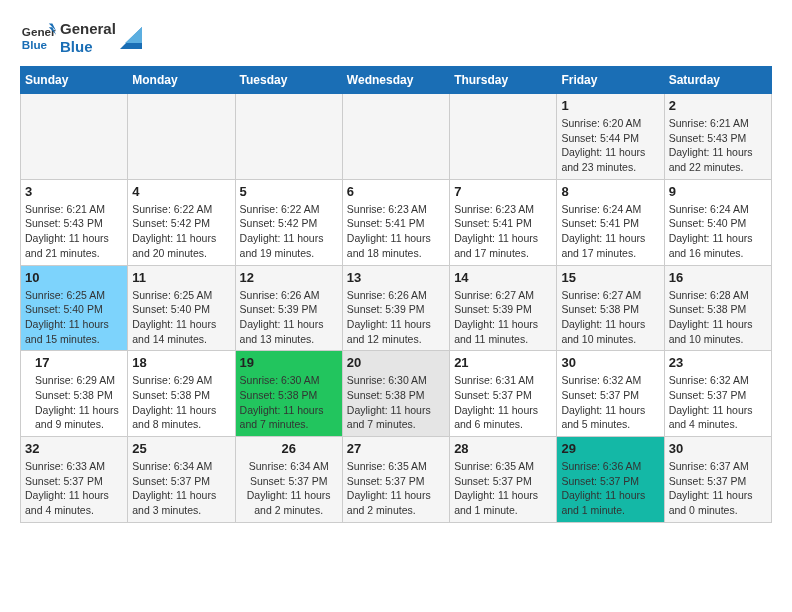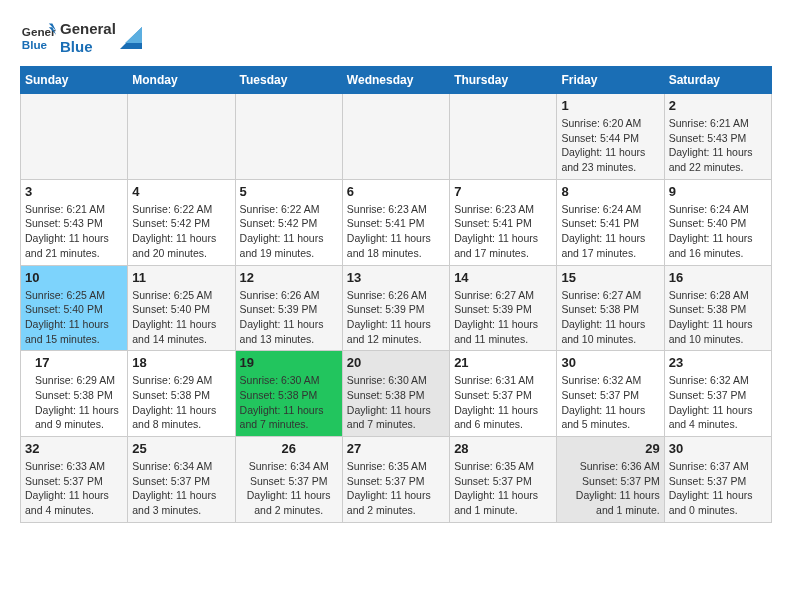--- a/index.html
+++ b/index.html
@@ -239,21 +239,21 @@
           <div class="day-info">Sunrise: 6:34 AM<br>Sunset: 5:37 PM<br>Daylight: 11 hours and 2 minutes.</div>
         </td>
         <td style="background: rgb(245, 245, 245); margin-top: 36px;">
           <span class="day-number">27</span>
           <div class="day-info">Sunrise: 6:35 AM<br>Sunset: 5:37 PM<br>Daylight: 11 hours and 2 minutes.</div>
         </td>
         <td style="background: rgb(245, 245, 245);">
           <span class="day-number">28</span>
           <div class="day-info">Sunrise: 6:35 AM<br>Sunset: 5:37 PM<br>Daylight: 11 hours and 1 minute.</div>
         </td>
-        <td style="background: #e5e5e5; text-align: right;">
+        <td style="background: #14b8a6;">
           <span class="day-number">29</span>
           <div class="day-info">Sunrise: 6:36 AM<br>Sunset: 5:37 PM<br>Daylight: 11 hours and 1 minute.</div>
         </td>
         <td style="background: rgb(245, 245, 245);">
           <span class="day-number">30</span>
           <div class="day-info">Sunrise: 6:37 AM<br>Sunset: 5:37 PM<br>Daylight: 11 hours and 0 minutes.</div>
         </td>
       </tr>
     </tbody>
 </table>

